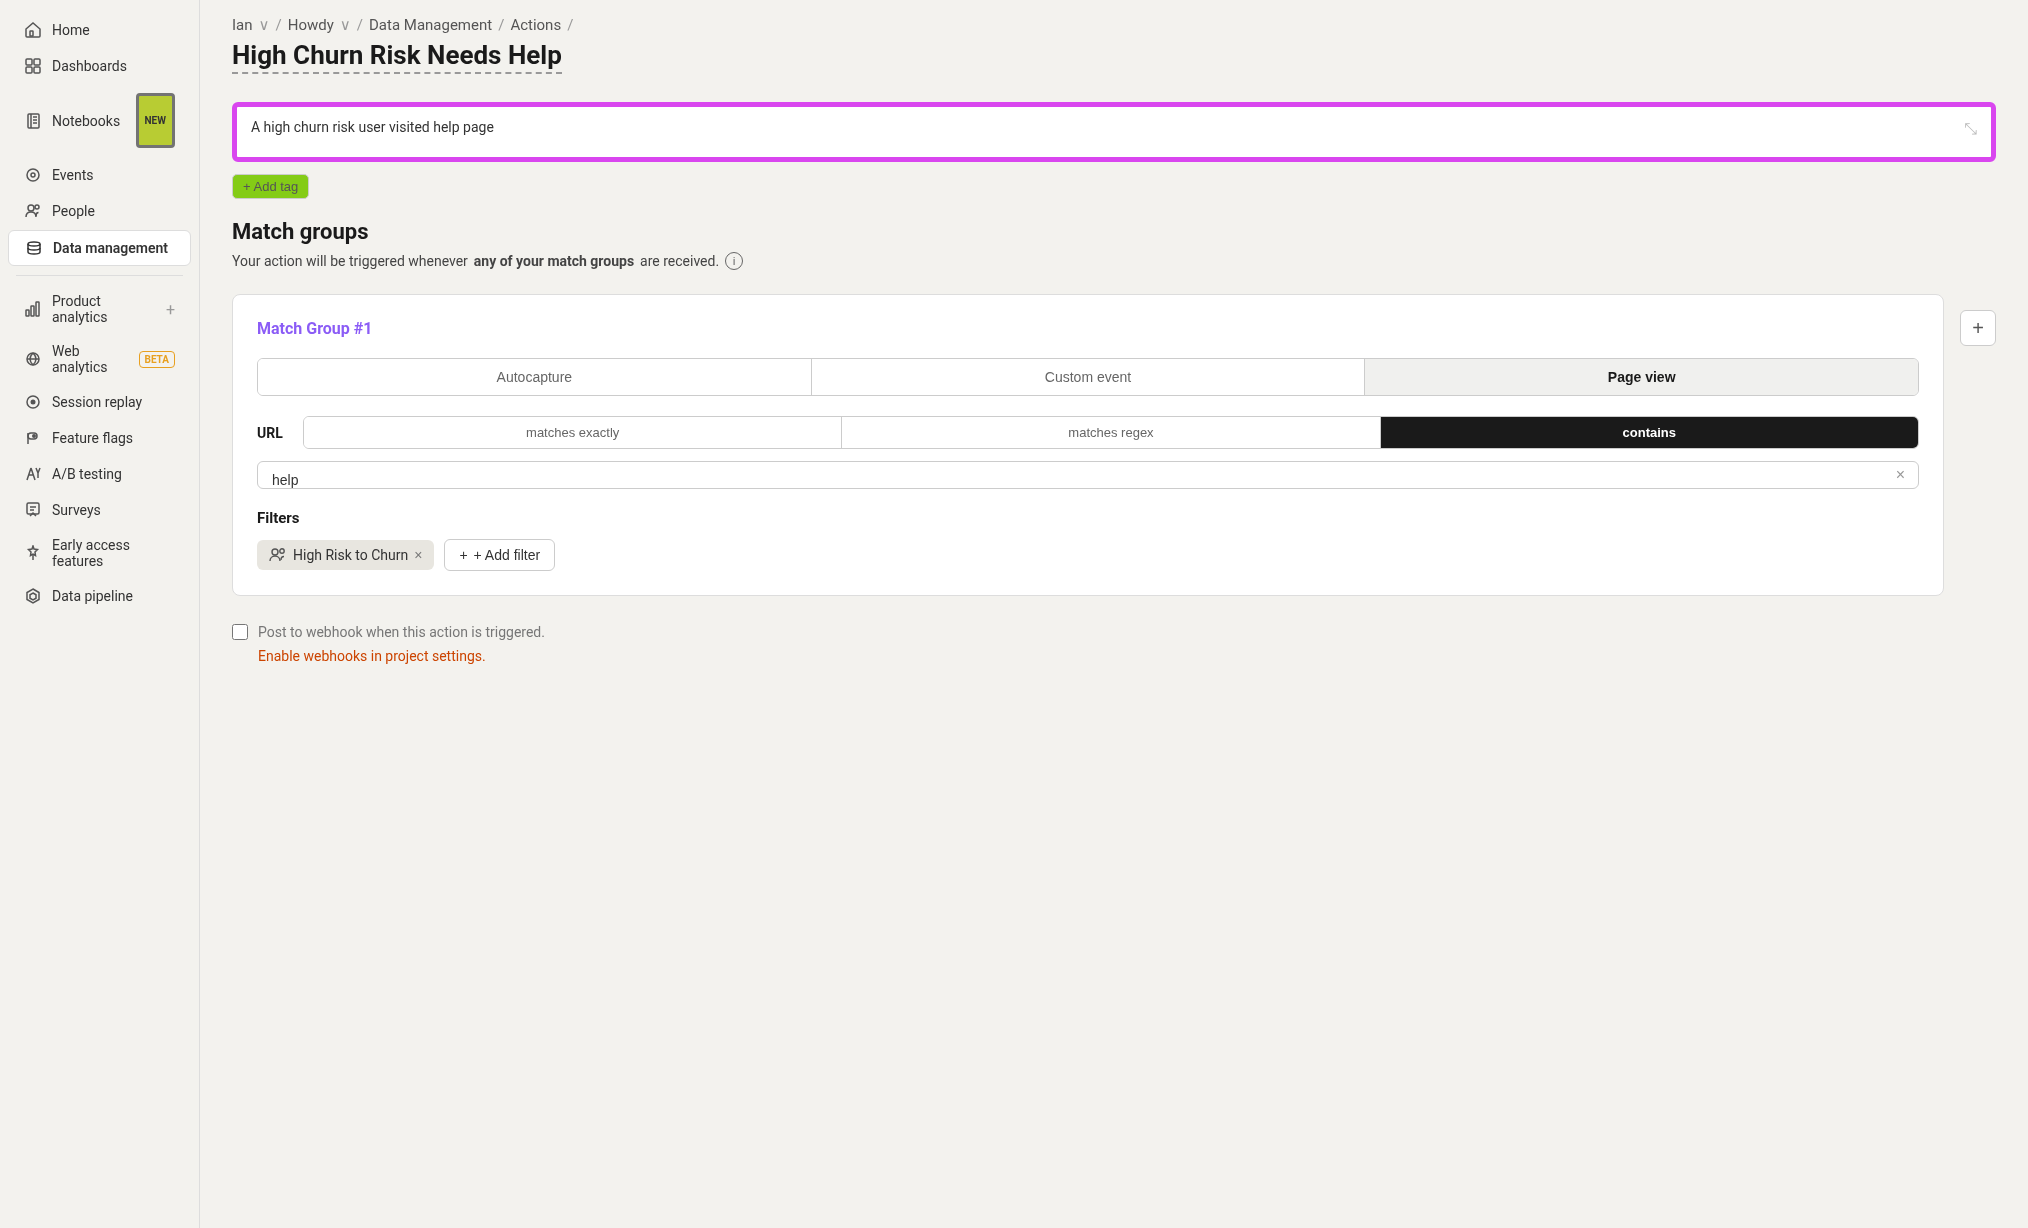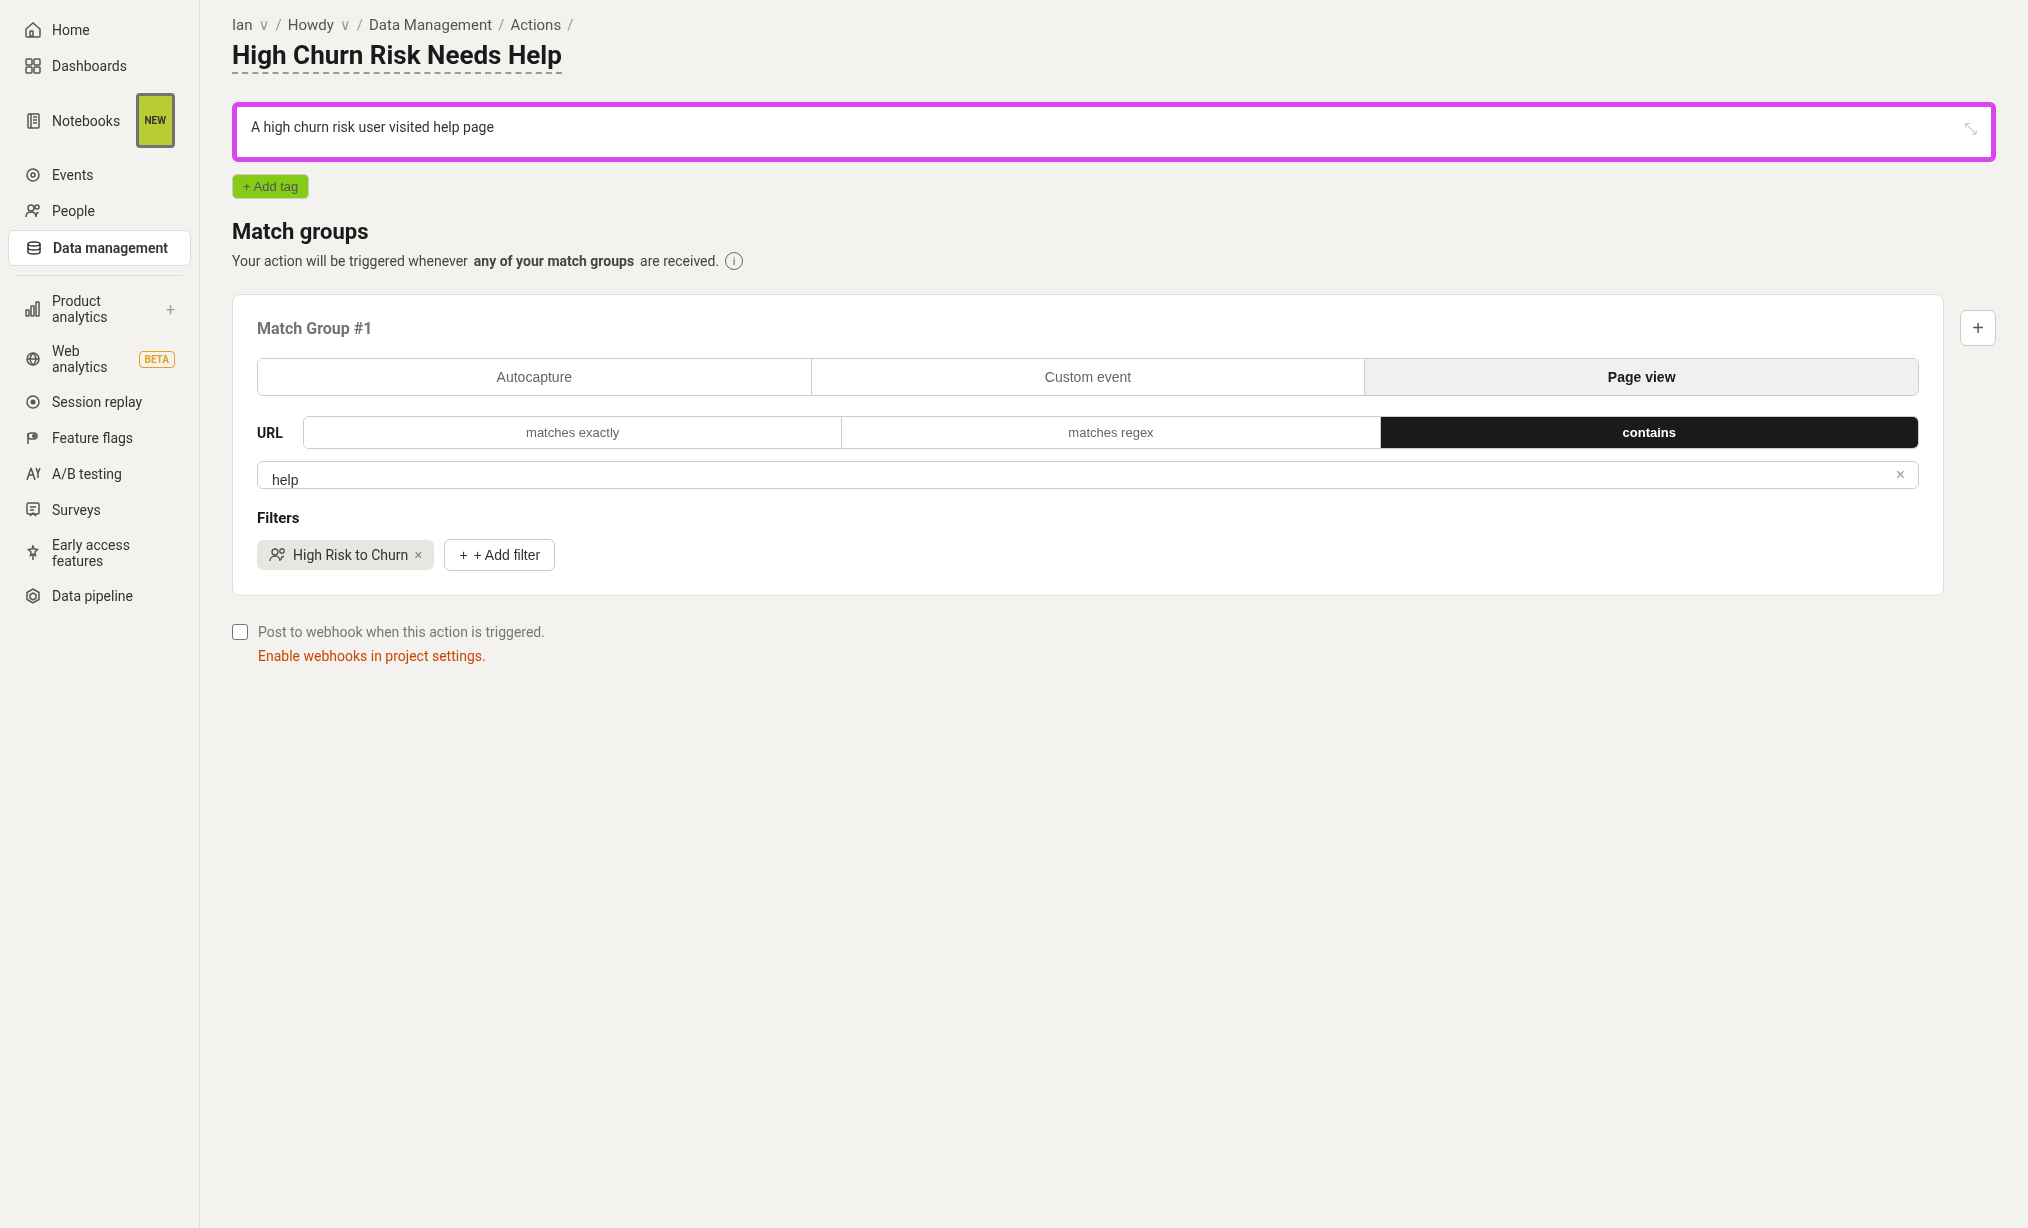--- a/index.html
+++ b/index.html
@@ -195,21 +195,21 @@
     .match-group-card {
       flex: 1;
       background: #fff;
       border: 1px solid #ddd;
       border-radius: 8px;
       padding: 24px;
     }
     .match-group-title {
       font-size: 16px;
       font-weight: 700;
-      color: #737373;
+      color: #8b5cf6;
       margin-bottom: 20px;
     }
 
     
     .event-type-tabs {
       display: flex;
       border: 1px solid #ccc;
       border-radius: 6px;
       overflow: hidden;
       margin-bottom: 20px;

